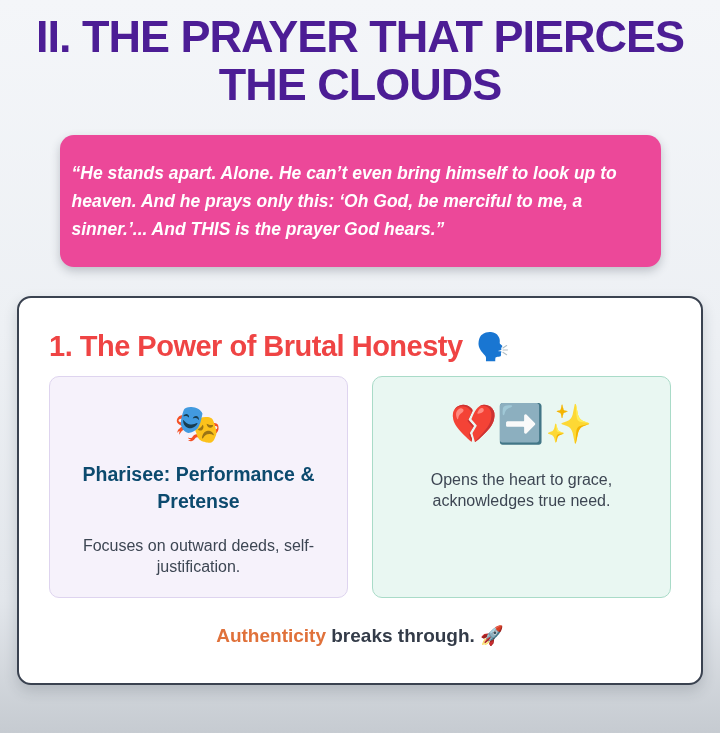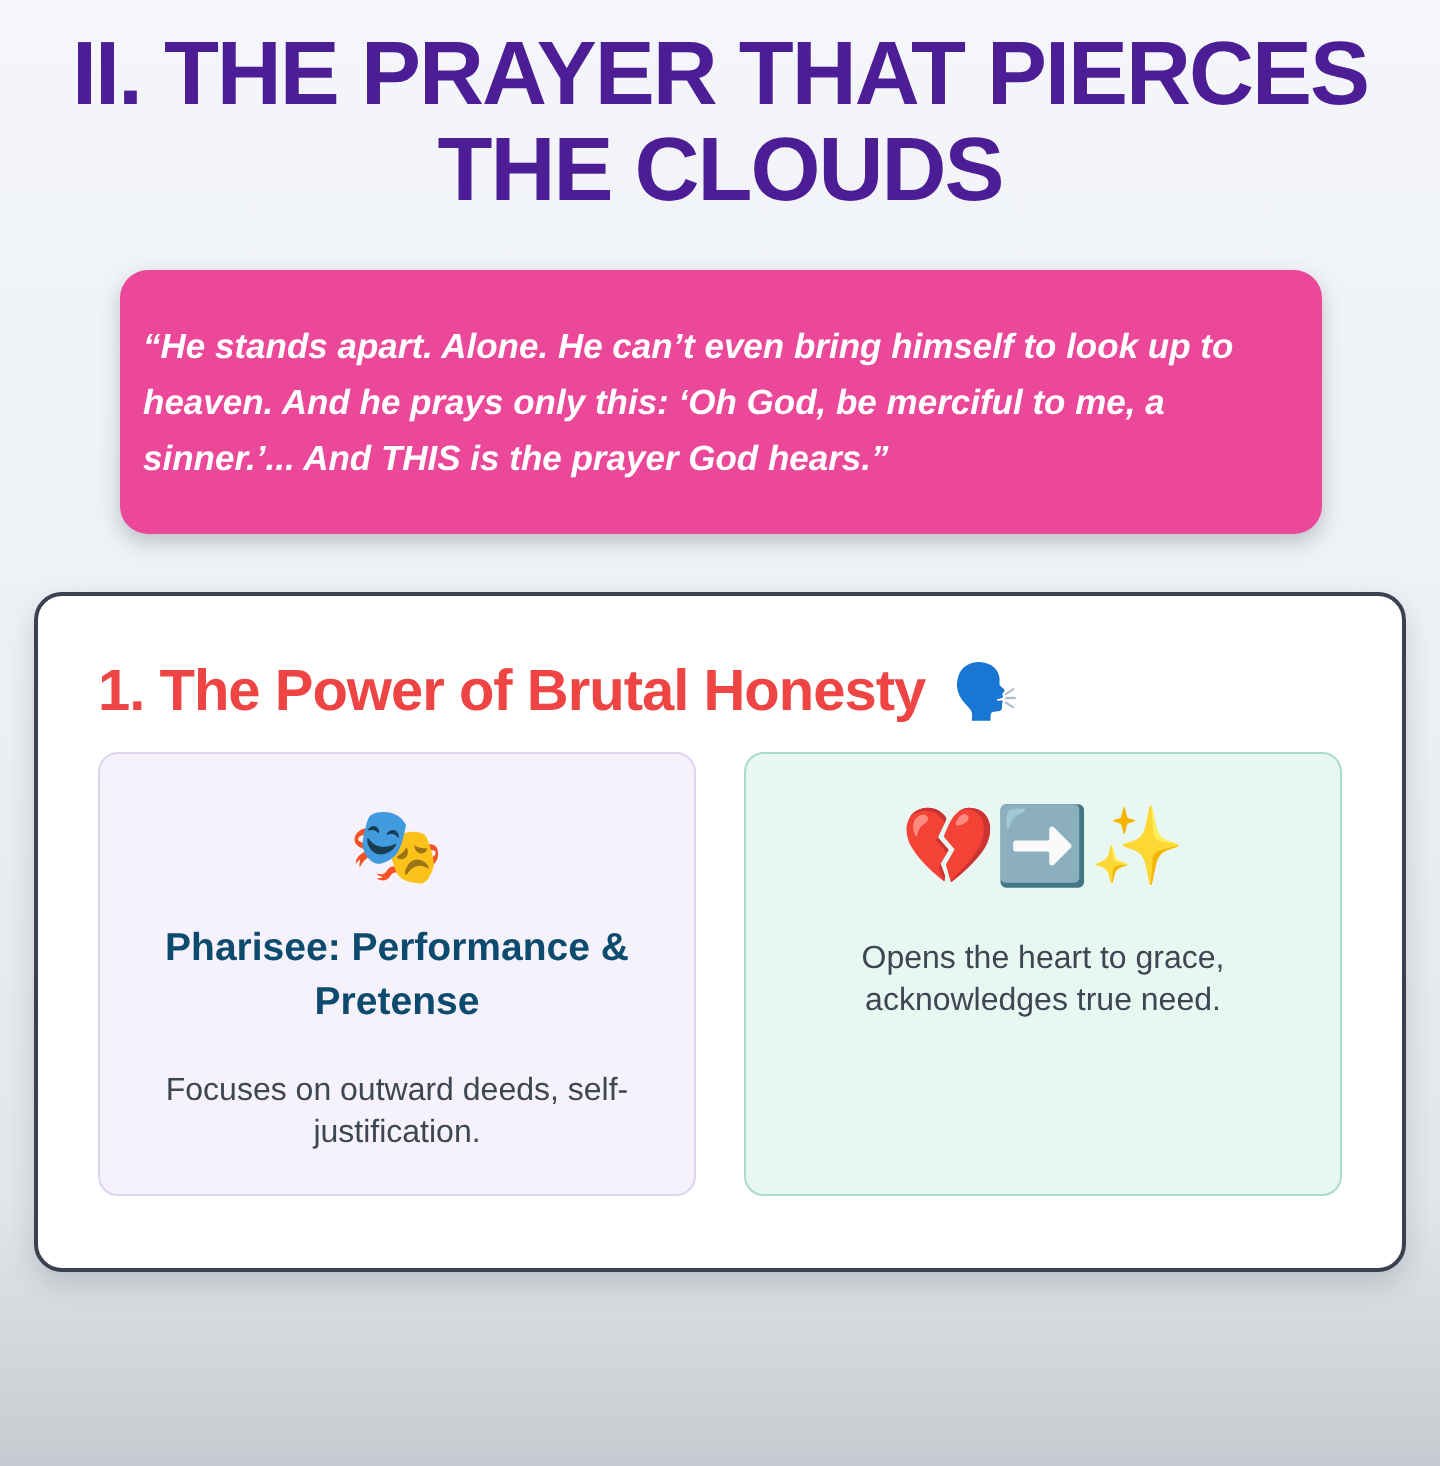--- a/index.html
+++ b/index.html
@@ -148,14 +148,17 @@
       <div class="compare-desc">Focuses on outward deeds, self-justification.</div>
     </div>
 
     <div class="compare-card tax-collector">
       <div class="compare-emoji">💔➡️✨</div>
       <div class="compare-desc">Opens the heart to grace, acknowledges true need.</div>
     </div>
 
   </div>
 
+  <p class="conclusion">
+    <span class="highlight">Authenticity</span><span> breaks through. </span><span class="conclusion-emoji">🚀</span>
+  </p>
 
 </section>
 
 </body></html>

